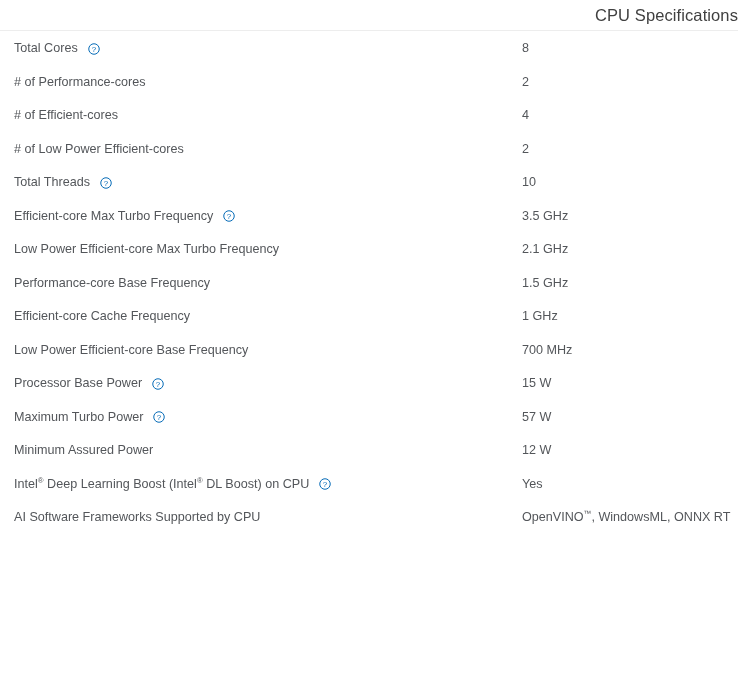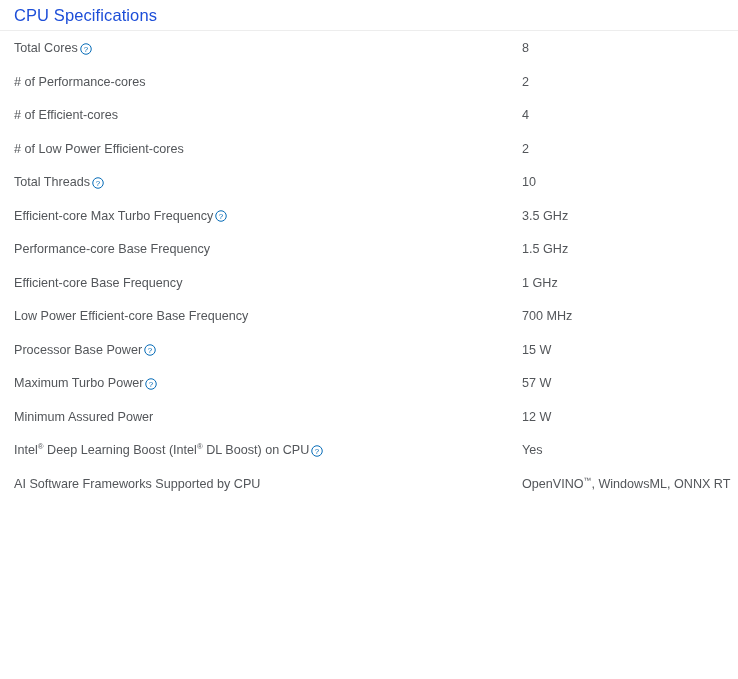--- a/index.html
+++ b/index.html
@@ -14,25 +14,26 @@
     -webkit-font-smoothing: antialiased;
     overflow: hidden;
   }
   .spec-panel {
     width: 738px;
     box-sizing: border-box;
   }
   .panel-title {
     font-size: 16.5px;
     font-weight: 400;
-    color: #1d4ed8;
+    color: #404040;
     letter-spacing: 0.1px;
     padding: 2px 0 0 14px;
     line-height: 26px;
     margin: 0;
+    text-align: right;
   }
   .title-divider {
     height: 1px;
     background: #ededed;
     margin: 2px 0 0 0;
     width: 100%;
   }
   .spec-table {
     width: 100%;
     border-collapse: collapse;
@@ -57,21 +58,21 @@
     width: 494px;
     white-space: nowrap;
   }
   .spec-value {
     padding-left: 14px;
     white-space: nowrap;
   }
   .label-inner {
     display: inline-flex;
     align-items: center;
-    gap: 2px;
+    gap: 10px;
   }
   .help-icon {
     display: inline-flex;
     align-items: center;
     justify-content: center;
     width: 12px;
     height: 12px;
     flex: 0 0 12px;
     position: relative;
     top: 0px;
@@ -143,27 +144,33 @@
                 <svg width="12" height="12" viewBox="0 0 16 16" aria-hidden="true">
                   <circle cx="8" cy="8" r="7" fill="none" stroke="#0068b5" stroke-width="1.3"></circle>
                   <text x="8" y="11.9" text-anchor="middle" font-family="Liberation Sans, sans-serif" font-size="10.5" fill="#0068b5">?</text>
                 </svg>
               </span>
             </span></td>
           <td class="spec-value">3.5 GHz</td>
         </tr>
         <tr class="spec-row">
           <td class="spec-label"><span class="label-inner">
+              <span>Low Power Efficient-core Max Turbo Frequency</span>
+            </span></td>
+          <td class="spec-value">2.1 GHz</td>
+        </tr>
+        <tr class="spec-row">
+          <td class="spec-label"><span class="label-inner">
               <span>Performance-core Base Frequency</span>
             </span></td>
           <td class="spec-value">1.5 GHz</td>
         </tr>
         <tr class="spec-row">
           <td class="spec-label"><span class="label-inner">
-              <span>Efficient-core Base Frequency</span>
+              <span>Efficient-core Cache Frequency</span>
             </span></td>
           <td class="spec-value">1 GHz</td>
         </tr>
         <tr class="spec-row">
           <td class="spec-label"><span class="label-inner">
               <span>Low Power Efficient-core Base Frequency</span>
             </span></td>
           <td class="spec-value">700 MHz</td>
         </tr>
         <tr class="spec-row">

